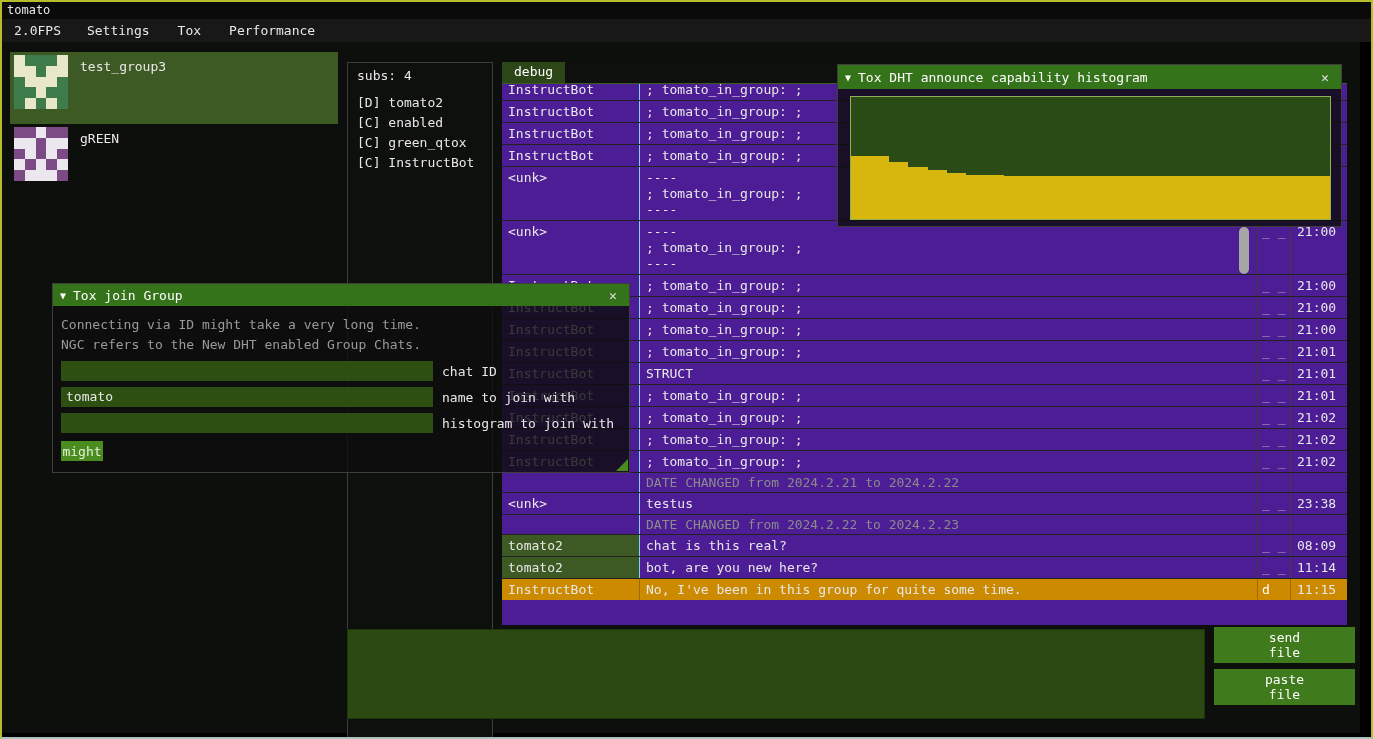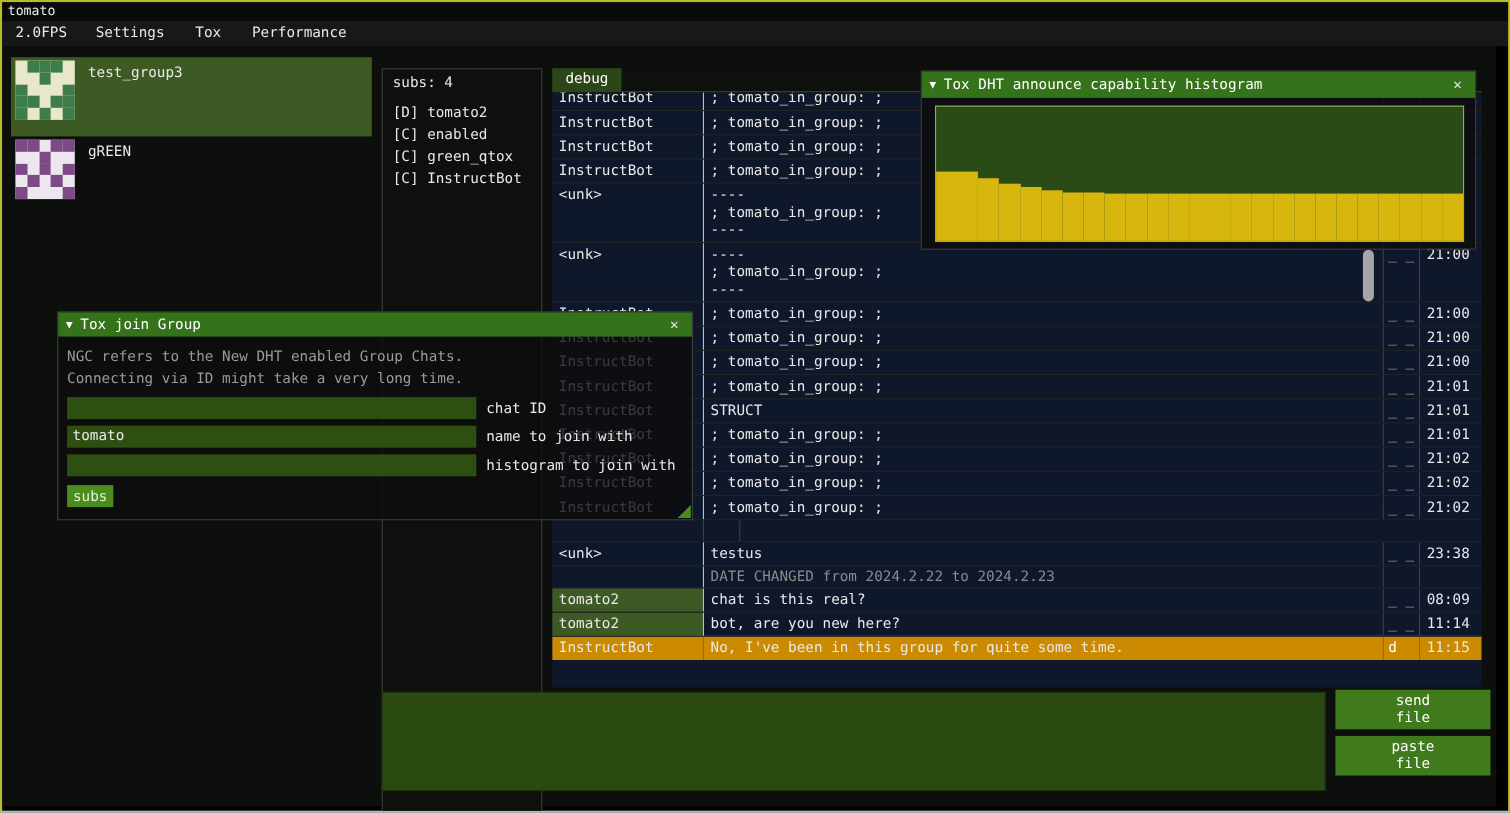--- a/index.html
+++ b/index.html
@@ -27,21 +27,21 @@
   .cname { margin:4px 0 0 12px; }
 
   
   .subs { position:absolute; left:345px; top:60px; width:146px; height:707px; border:1px solid #3e3e3e; background:#0e100d; padding:5px 9px; z-index:1; }
   .subs-header { margin-bottom:10px; }
   .sub-member { line-height:20px; white-space:pre; }
 
   
   .tabbar { position:absolute; left:500px; top:60px; width:845px; height:22px; display:flex; background:#0e100d; border-bottom:1px solid #3a5c1e; z-index:1; }
   .tab { padding:2px 12px; background:#2d4618; color:#fff; }
-  .messages { position:absolute; left:500px; top:82px; width:845px; height:541px; overflow:hidden; background:#0f172a; z-index:1; }
+  .messages { position:absolute; left:500px; top:82px; width:845px; height:541px; overflow:hidden; background:#4c1d95; z-index:1; }
   .messages > :first-child { margin-top:-6px; }
   .mrow { display:flex; align-items:stretch; border-top:1px solid #222; min-height:22px; }
   .mname { width:137px; flex:none; padding:3px 6px 2px; line-height:16px; overflow:hidden; white-space:pre; }
   .mname.self { background:#3e5a24; }
   .mtext { flex:1; padding:3px 6px 2px; border-left:1px solid #7dd3fc; line-height:16px; white-space:pre-wrap; overflow:hidden; }
   .mflags { width:33px; flex:none; border-left:1px solid #3e3e3e; padding:3px 4px 2px; line-height:16px; color:#b0b0b0; white-space:pre; }
   .mtime { width:57px; flex:none; border-left:1px solid #3e3e3e; padding:3px 6px 2px; line-height:16px; white-space:pre; }
   .mrow.daterow { min-height:20px; }
   .mrow.daterow .mtext { color:#8b8b8b; padding-top:2px; line-height:15px; }
   .mrow.highlight { background:#cc8a00; }
@@ -257,20 +257,21 @@
       <div class="mtime">21:02</div>
     </div>
     <div class="mrow">
       <div class="mname">InstructBot</div>
       <div class="mtext">; tomato_in_group: ;</div>
       <div class="mflags">_ _</div>
       <div class="mtime">21:02</div>
     </div>
     <div class="mrow daterow">
       <div class="mname"></div>
+      <div class="mtext">DATE CHANGED from 2024.2.21 to 2024.2.22</div>
       <div class="mflags"></div>
       <div class="mtime"></div>
     </div>
     <div class="mrow">
       <div class="mname">&lt;unk&gt;</div>
       <div class="mtext">testus</div>
       <div class="mflags">_ _</div>
       <div class="mtime">23:38</div>
     </div>
     <div class="mrow daterow">
@@ -341,32 +342,32 @@
     </div>
 </div>
 
 <div class="window join-window">
   <div class="win-titlebar">
     <span class="collapse-arrow">▼</span>
     <span>Tox join Group</span>
     <span class="win-close">✕</span>
   </div>
   <div class="join-body">
+    <div class="help-line">Connecting via ID might take a very long time.</div>
     <div class="help-line">NGC refers to the New DHT enabled Group Chats.</div>
-    <div class="help-line">Connecting via ID might take a very long time.</div>
     <div>
         <div class="join-field-row">
           <div class="jinput"></div>
           <span class="jlabel">chat ID</span>
         </div>
         <div class="join-field-row">
           <div class="jinput">tomato</div>
           <span class="jlabel">name to join with</span>
         </div>
         <div class="join-field-row">
           <div class="jinput"></div>
           <span class="jlabel">histogram to join with</span>
         </div>
       </div>
-    <div class="join-btn">subs</div>
+    <div class="join-btn">might</div>
   </div>
   <div class="resize-grip"></div>
 </div>
 
 </body></html>

